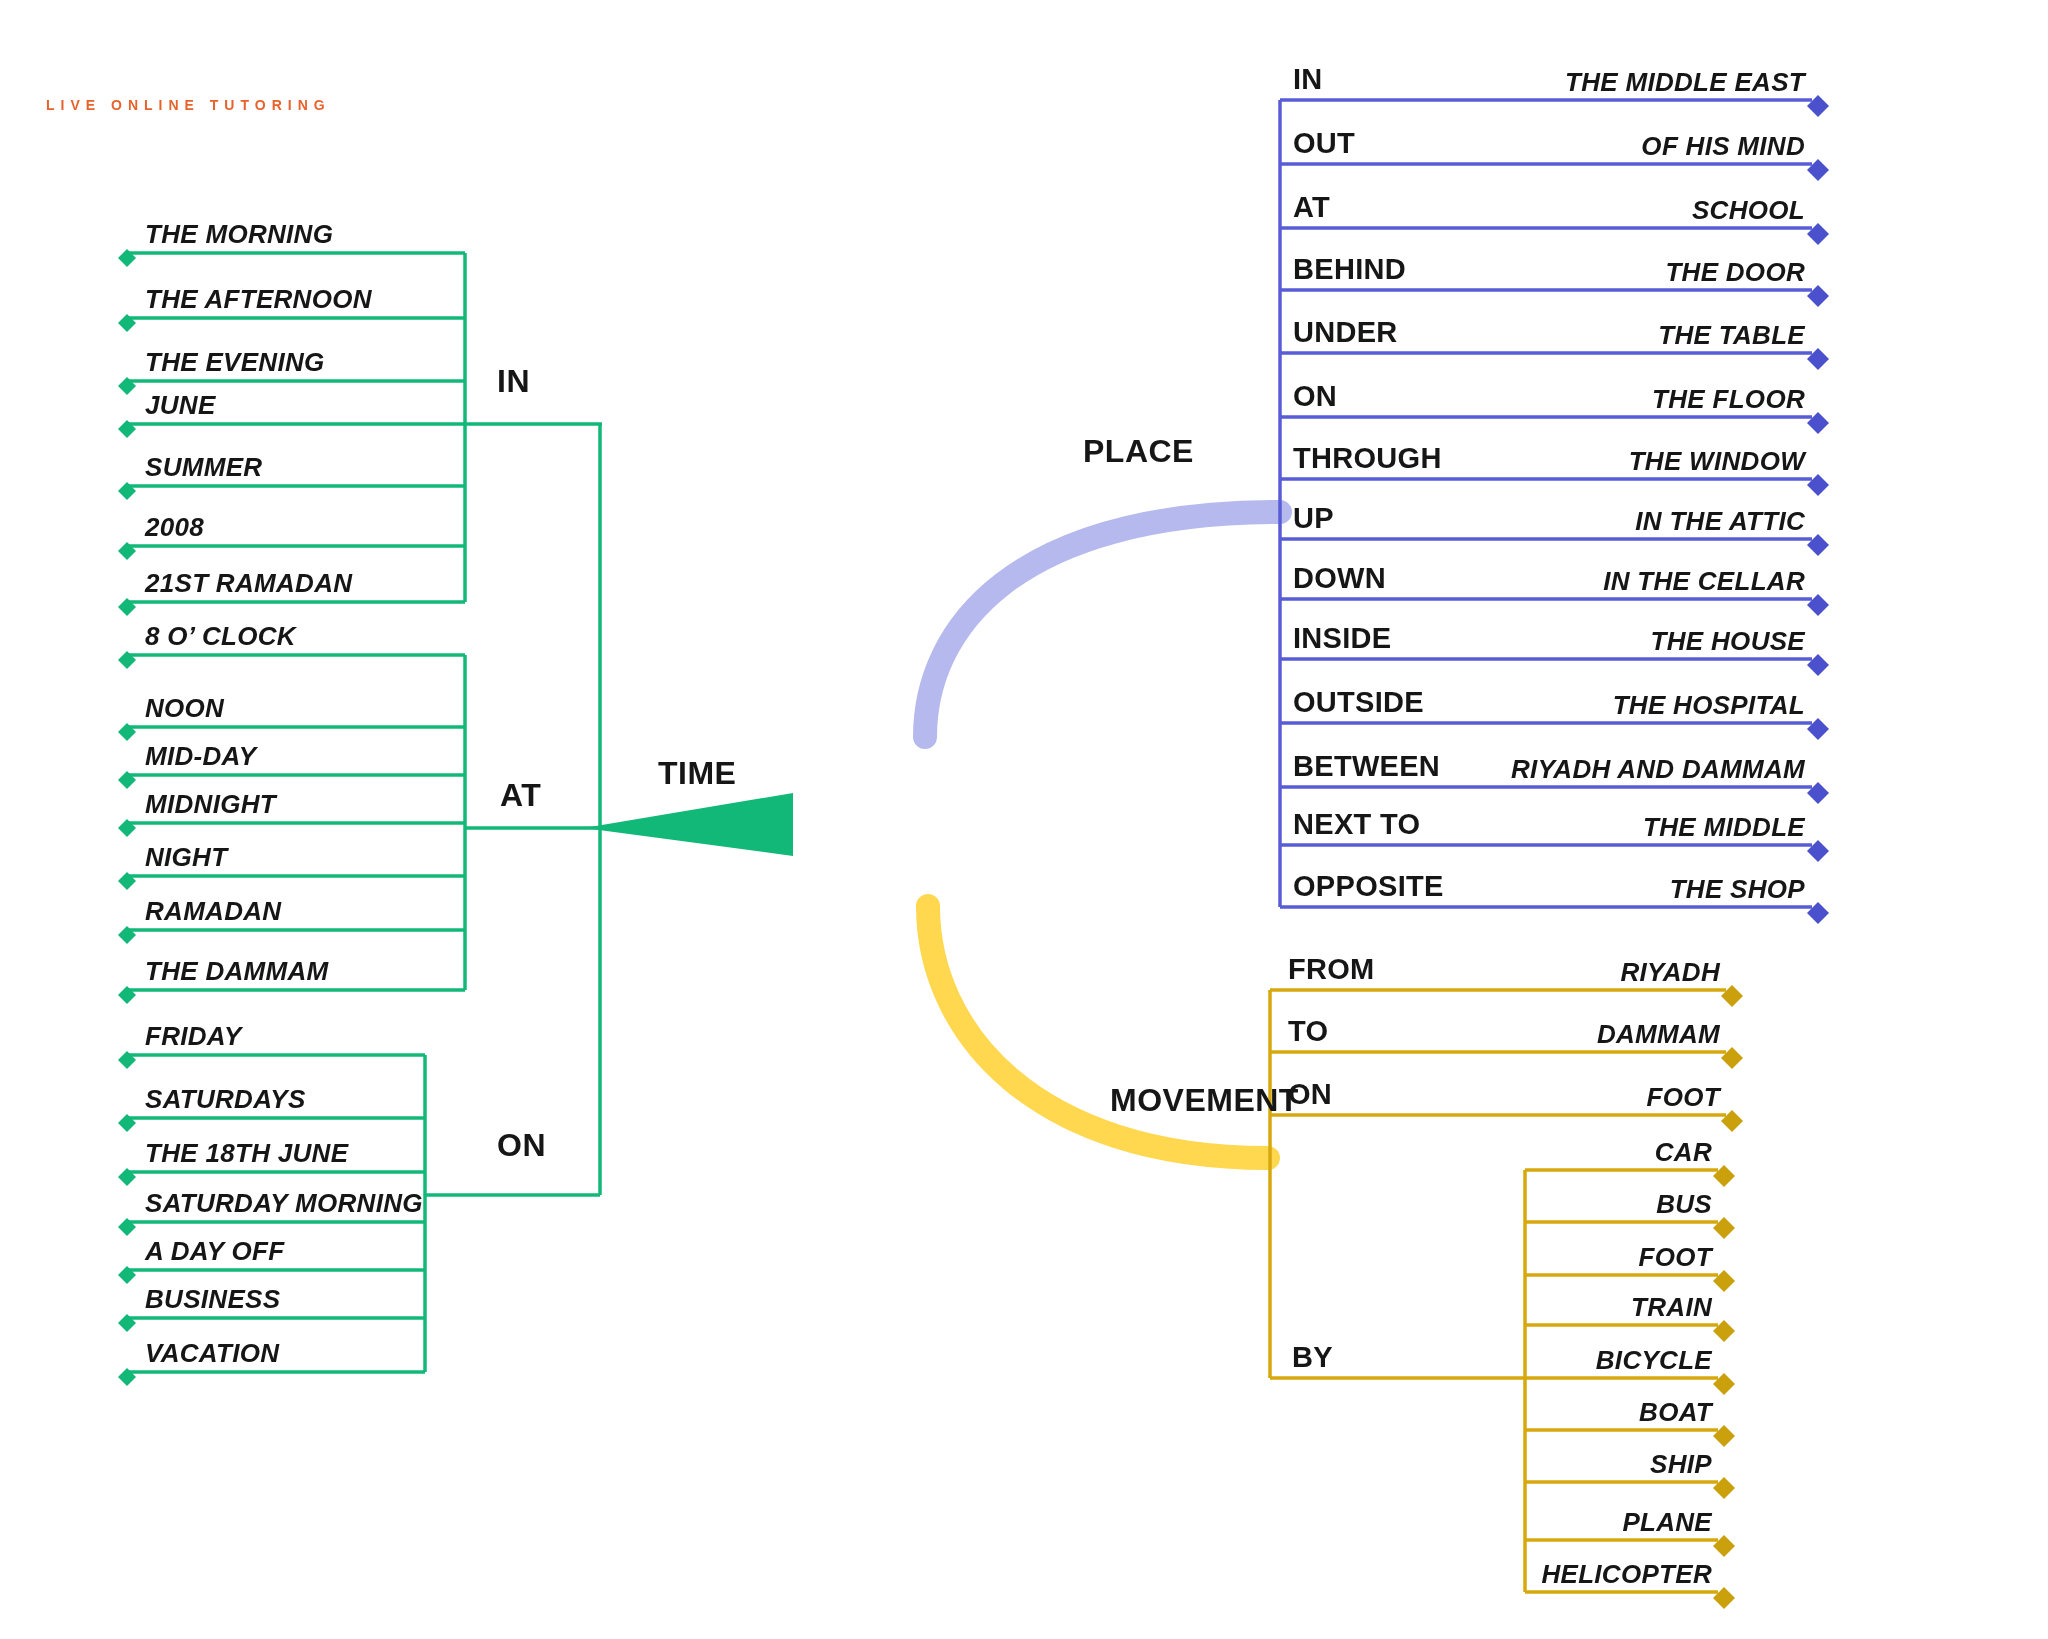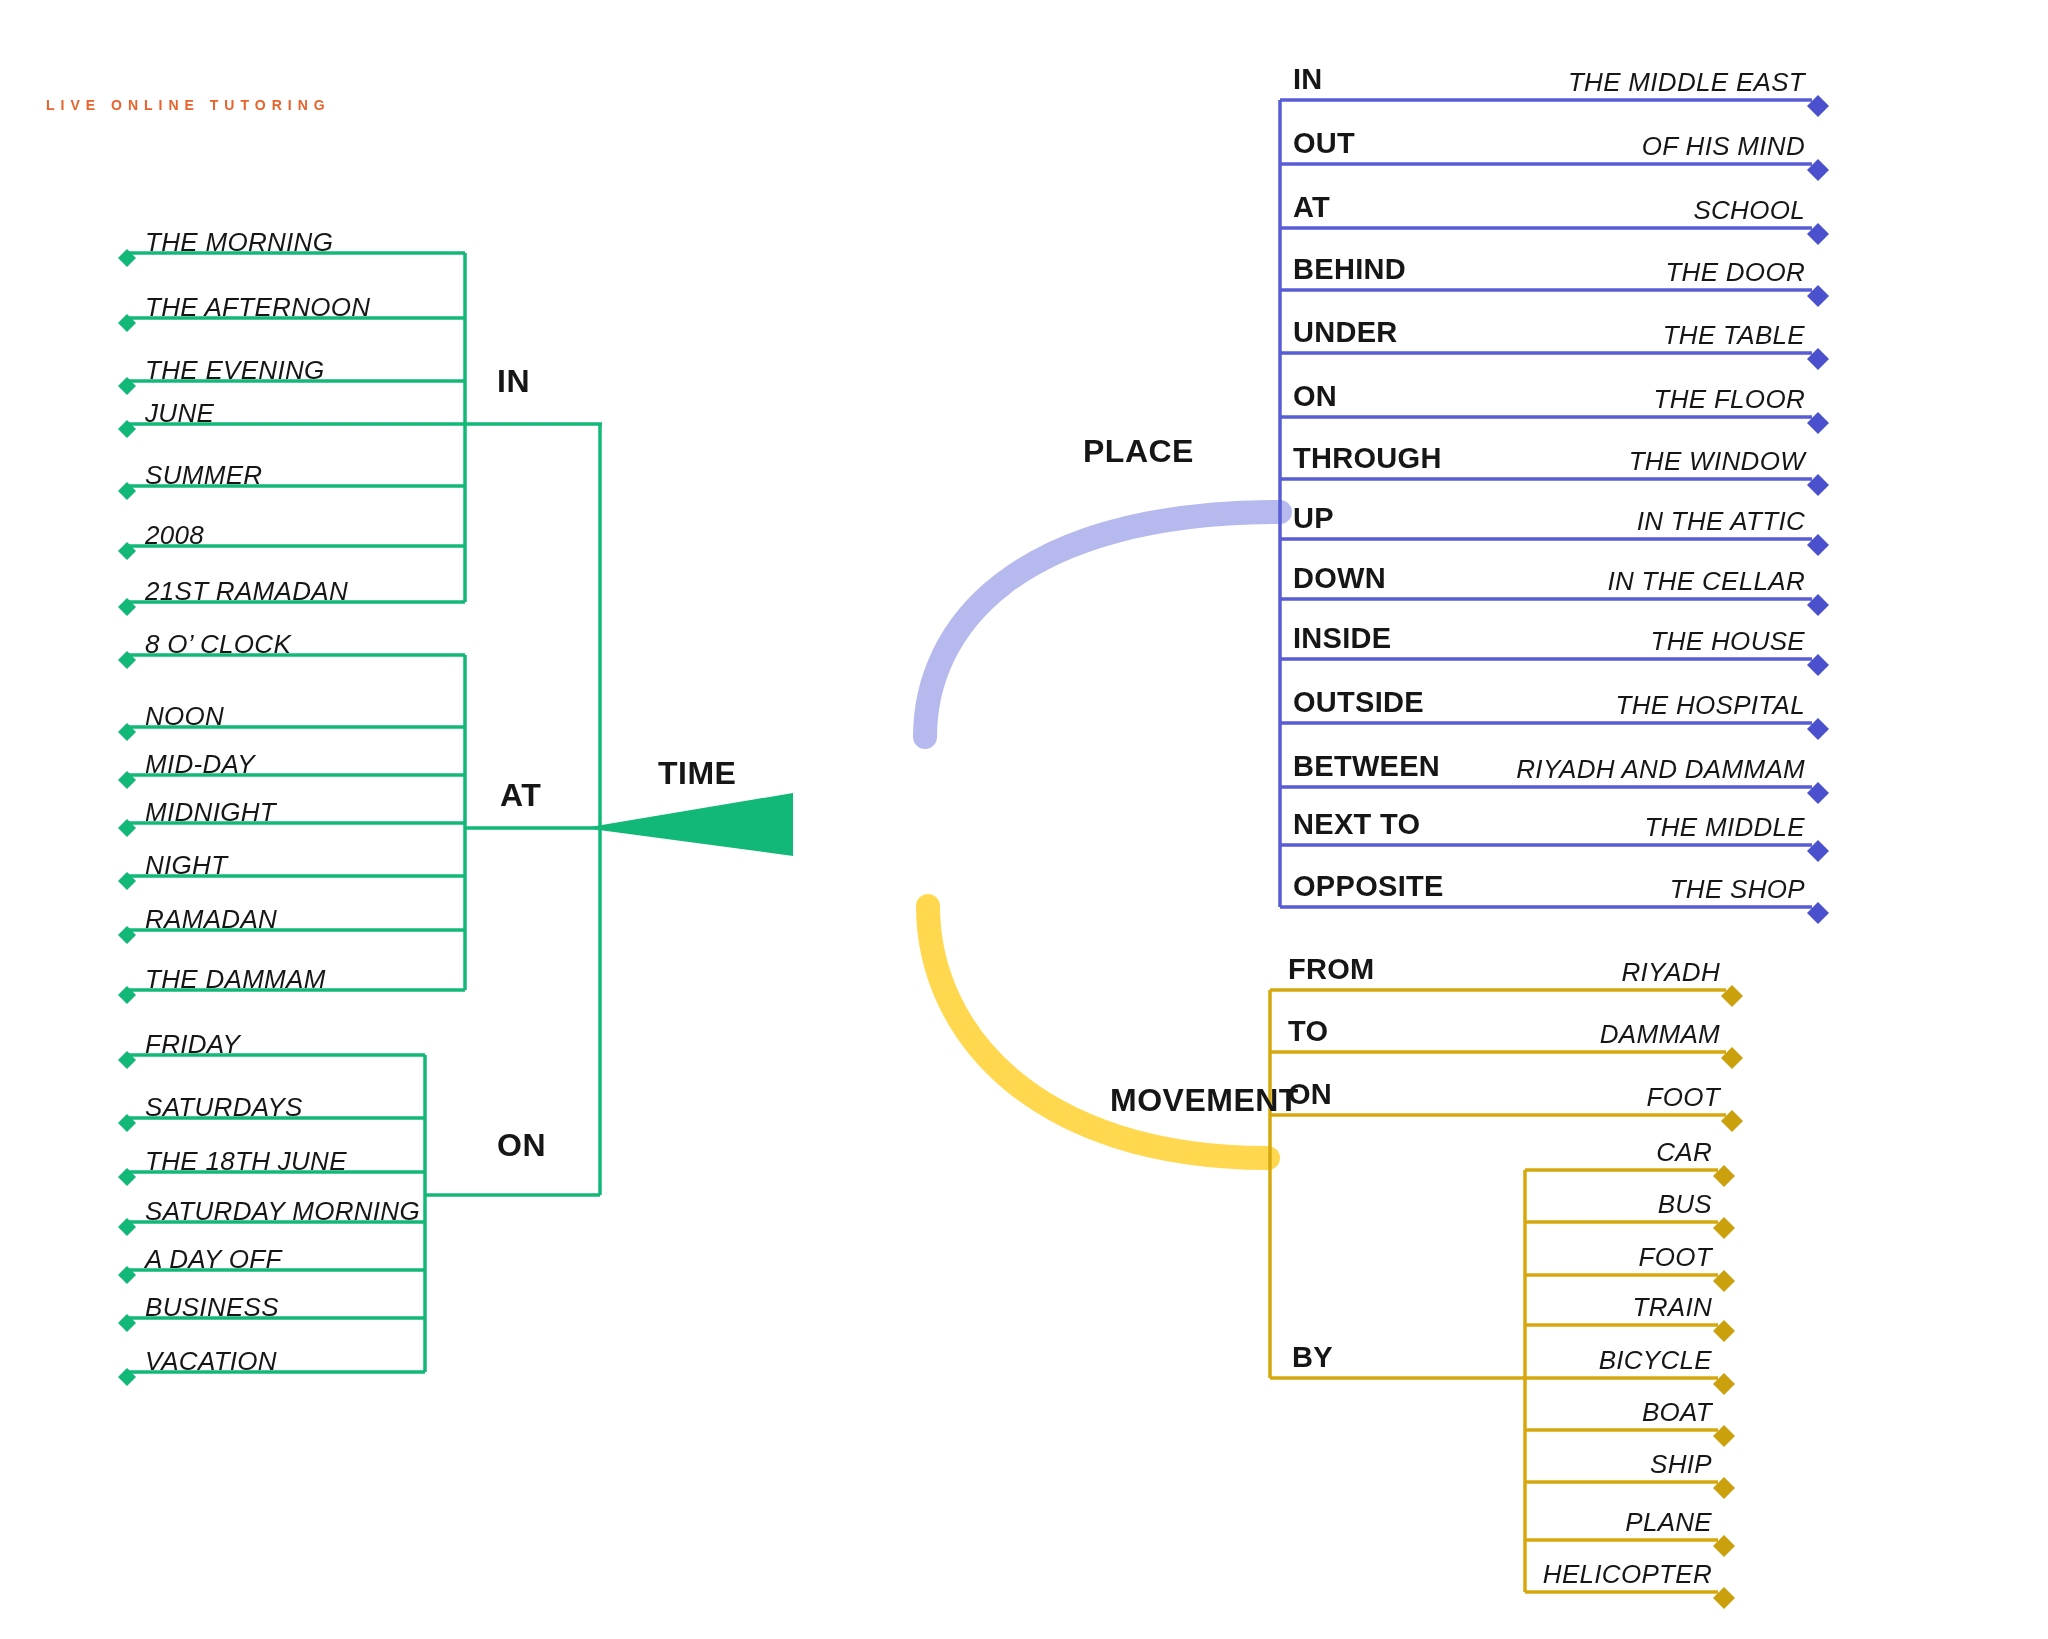--- a/index.html
+++ b/index.html
@@ -2,24 +2,24 @@
 <html><head>
 <meta charset="utf-8">
 <style>
   * { margin:0; padding:0; box-sizing:border-box; }
   html,body { background:#ffffff; }
   body { font-family:"Liberation Sans", sans-serif; }
   .canvas { position:relative; width:2048px; height:1639px; background:#ffffff; overflow:hidden; }
   .wires { position:absolute; left:0; top:0; width:2048px; height:1639px; }
 
   .txt { position:absolute; color:#161616; white-space:nowrap; }
-  .t-item { font-size:26px; font-weight:normal; font-style:italic; letter-spacing:.3px; line-height:30px;margin-top:8px; }
+  .t-item { font-size:26px; font-weight:bold; font-style:italic; letter-spacing:.3px; line-height:30px; }
   .grp { font-size:32px; font-weight:bold; letter-spacing:.5px; line-height:36px; }
   .p-label { font-size:29px; font-weight:bold; letter-spacing:.3px; line-height:34px; }
-  .p-val { font-size:26px; font-weight:normal; font-style:italic; letter-spacing:.3px; line-height:30px; }
+  .p-val { font-size:26px; font-weight:bold; font-style:italic; letter-spacing:.3px; line-height:30px; }
 
   .center-box { position:absolute; left:793px; top:733px; width:294px; height:175px;
     border:4px solid #f0724c; border-radius:26px; background:#ffffff;
     display:flex; align-items:center; justify-content:center; }
   .center-box .title { font-size:31px; font-weight:bold; letter-spacing:.5px; color:#111111; }
 
   .logo-name { position:absolute; left:42px; top:16px; font-family:"DejaVu Serif", serif;
     font-style:italic; font-weight:bold; font-size:60px; color:#ed5b2b; }
   .logo-tag { position:absolute; left:46px; top:97px; font-size:14px; font-weight:bold;
     letter-spacing:6px; color:#e8632c; }

